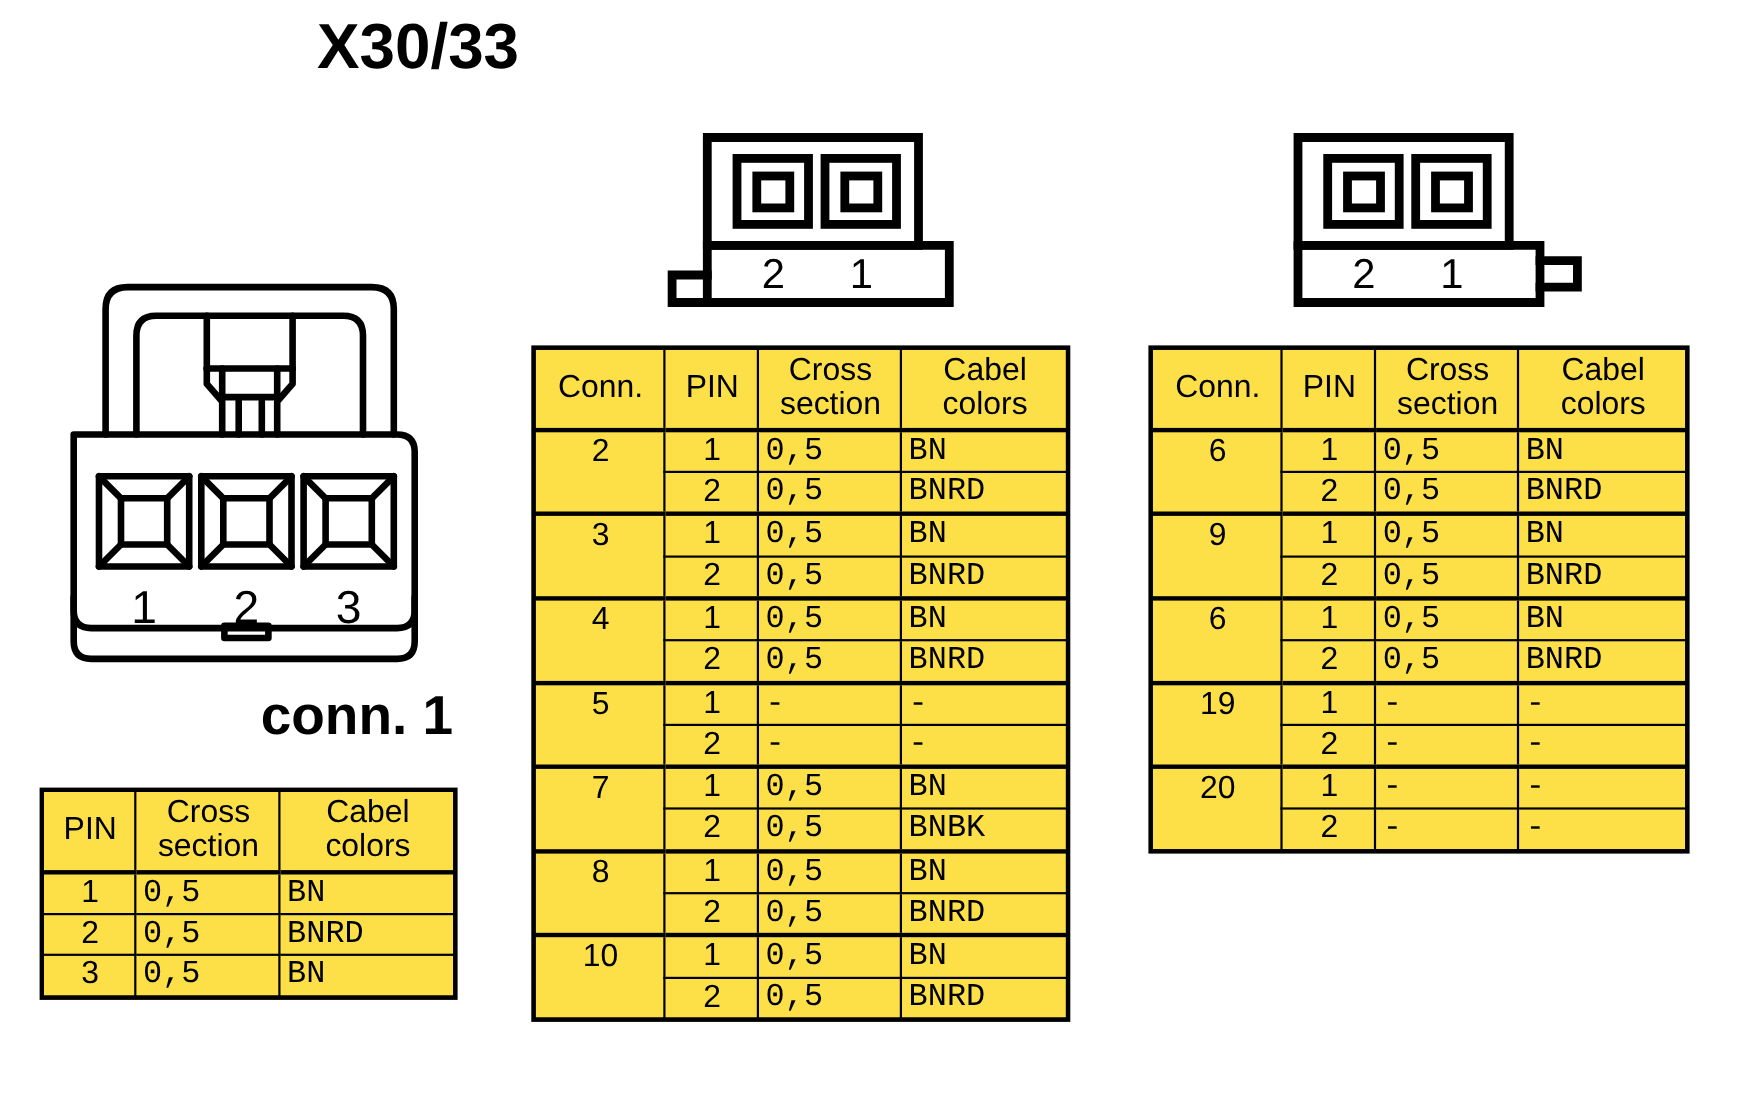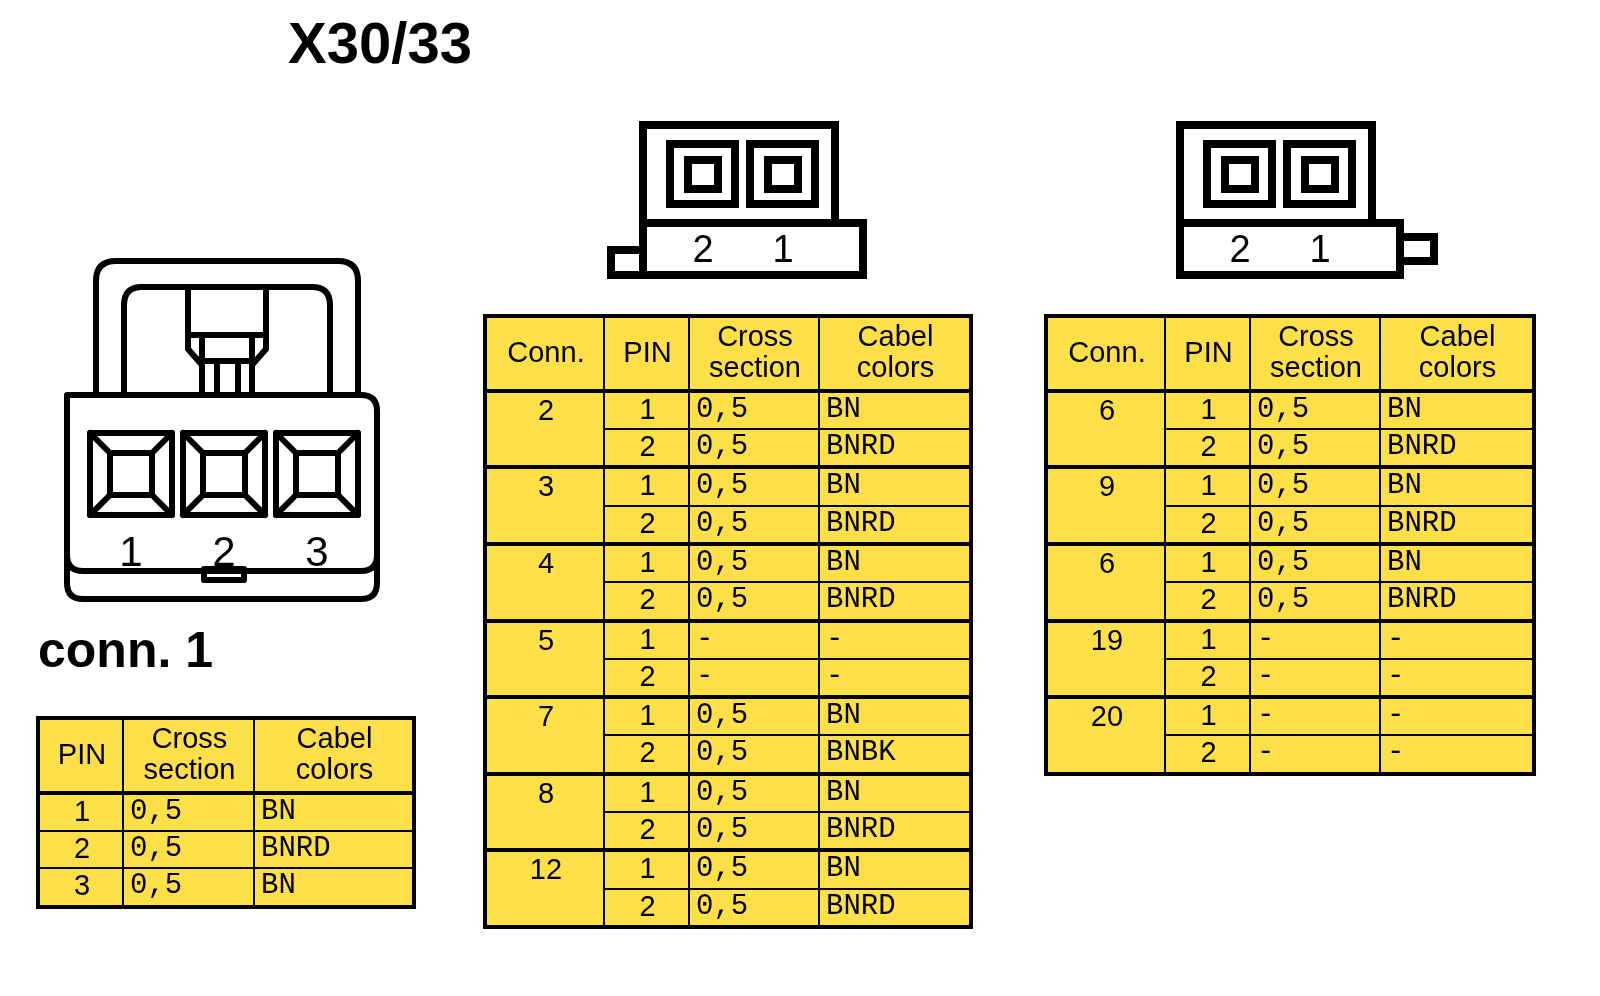--- a/index.html
+++ b/index.html
@@ -111,21 +111,21 @@
     left: 62px;
     top: 243px;
     width: 330px;
     height: 362px;
   }
   #conn1-label {
     position: absolute;
     left: 38px;
     top: 625px;
     width: 374px;
-    text-align: left;
+    text-align: right;
     font-size: 50px;
     font-weight: bold;
     line-height: 1;
   }
 
   
   #conn-mid-drawing {
     position: absolute;
     left: 600px;
     top: 120px;
@@ -384,21 +384,21 @@
         <td class="c-center">1</td>
         <td class="c-left">0,5</td>
         <td class="c-left">BN</td>
       </tr>
       <tr>
         <td class="c-center">2</td>
         <td class="c-left">0,5</td>
         <td class="c-left">BNRD</td>
       </tr>
       <tr class="grp-top">
-        <td class="conn-cell" rowspan="2">12</td>
+        <td class="conn-cell" rowspan="2">10</td>
         <td class="c-center">1</td>
         <td class="c-left">0,5</td>
         <td class="c-left">BN</td>
       </tr>
       <tr>
         <td class="c-center">2</td>
         <td class="c-left">0,5</td>
         <td class="c-left">BNRD</td>
       </tr>
     </tbody>

